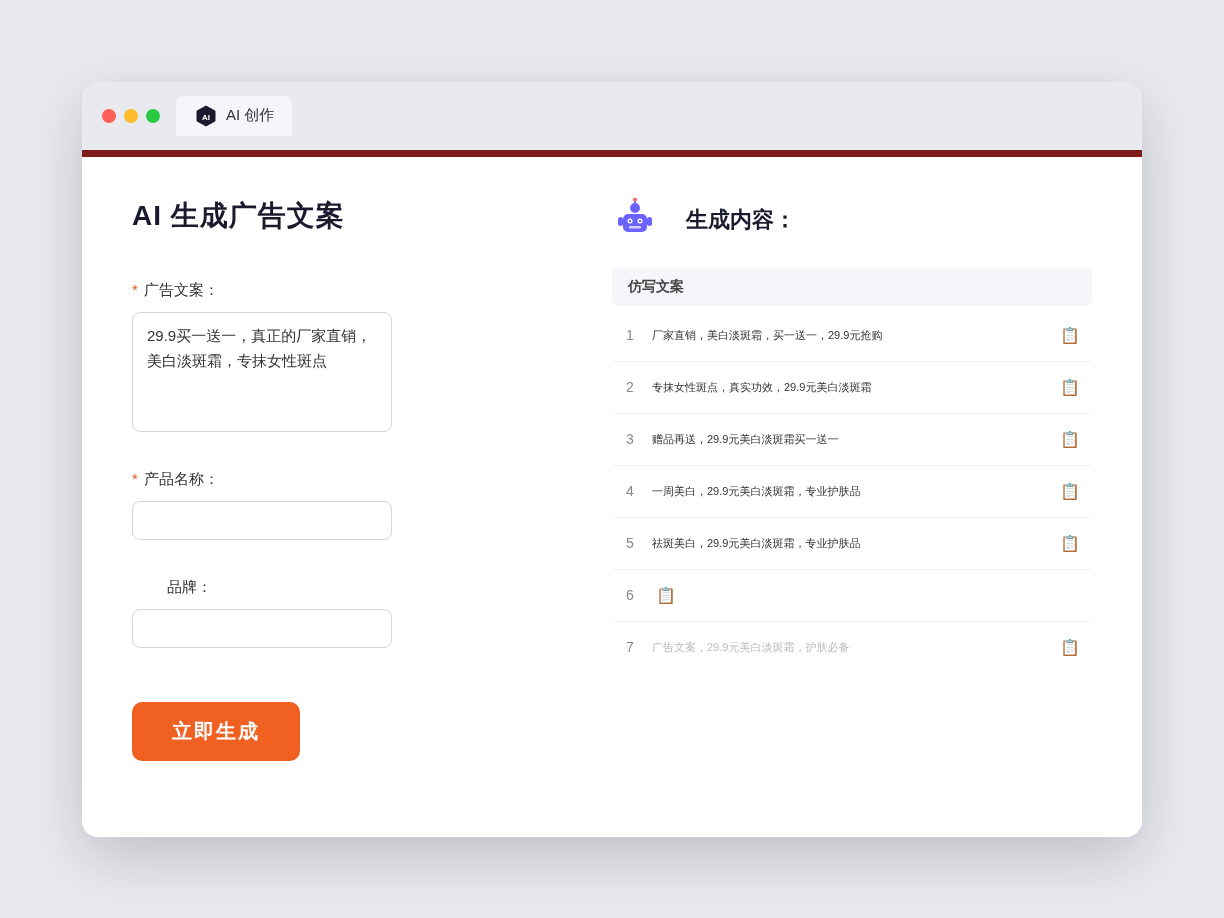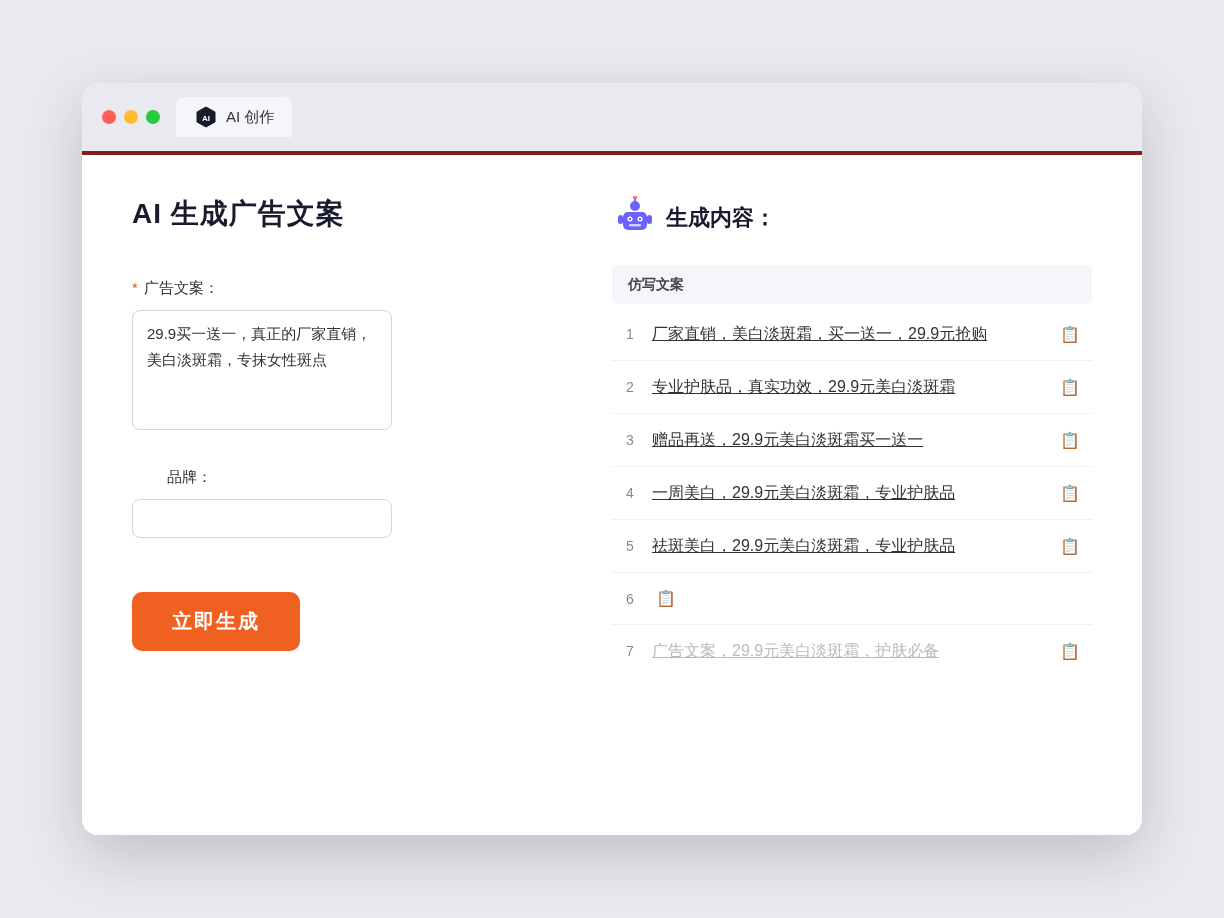--- a/index.html
+++ b/index.html
@@ -19,21 +19,21 @@
       box-shadow: 0 20px 60px rgba(0,0,0,0.18);
       overflow: hidden;
     }
 
     .browser-titlebar {
       background: #e8eaef;
       padding: 14px 20px;
       display: flex;
       align-items: center;
       gap: 16px;
-      border-bottom: 4px solid #7f1d1d;
+      border-bottom: 7px solid #7f1d1d;
     }
 
     .traffic-lights {
       display: flex;
       gap: 8px;
     }
 
     .traffic-light {
       width: 14px;
       height: 14px;
@@ -136,21 +136,21 @@
     }
 
     
     .right-panel {
       flex: 1;
     }
 
     .result-header {
       display: flex;
       align-items: center;
-      gap: 8px;
+      gap: 28px;
       margin-bottom: 24px;
     }
 
     .robot-icon-wrapper {
       width: 46px;
       height: 46px;
       display: flex;
       align-items: center;
       justify-content: center;
     }
@@ -175,24 +175,23 @@
 
     .row-index {
       color: #888;
       font-size: 14px;
       min-width: 20px;
       text-align: center;
     }
 
     .row-text {
       flex: 1;
-      font-size: 16px;
+      font-size: 11px;
       color: #333;
       line-height: 1.5;
-      text-decoration: underline;
     }
 
     .row-text.faded {
       color: #bbb;
     }
 
     .copy-btn {
       color: #bbb;
       cursor: pointer;
       font-size: 16px;
@@ -244,20 +243,27 @@
       
       <div class="form-group">
         <label class="form-label">
           <span class="required-star">*</span>
           <span>广告文案：</span>
         </label>
         <textarea class="form-textarea" style="">29.9买一送一，真正的厂家直销，美白淡斑霜，专抹女性斑点</textarea>
       </div>
 
       
+      <div class="form-group">
+        <label class="form-label">
+          <span class="required-star">*</span>
+          <span>产品名称：</span>
+        </label>
+        <input class="form-input" type="text" style="">
+      </div>
 
       
       <div class="form-group">
         <label class="form-label">
           <span>品牌：</span>
         </label>
         <input class="form-input" type="text" style="">
       </div>
 
       <button class="generate-btn">立即生成</button>
@@ -294,21 +300,21 @@
       </div>
 
       <div id="result-list">
           <div class="result-row">
             <span class="row-index">1</span>
             <span class="row-text">厂家直销，美白淡斑霜，买一送一，29.9元抢购</span>
             <button class="copy-btn">📋</button>
           </div>
           <div class="result-row">
             <span class="row-index">2</span>
-            <span class="row-text">专业护肤品，真实功效，29.9元美白淡斑霜</span>
+            <span class="row-text">专抹女性斑点，真实功效，29.9元美白淡斑霜</span>
             <button class="copy-btn">📋</button>
           </div>
           <div class="result-row">
             <span class="row-index">3</span>
             <span class="row-text">赠品再送，29.9元美白淡斑霜买一送一</span>
             <button class="copy-btn">📋</button>
           </div>
           <div class="result-row">
             <span class="row-index">4</span>
             <span class="row-text">一周美白，29.9元美白淡斑霜，专业护肤品</span>

